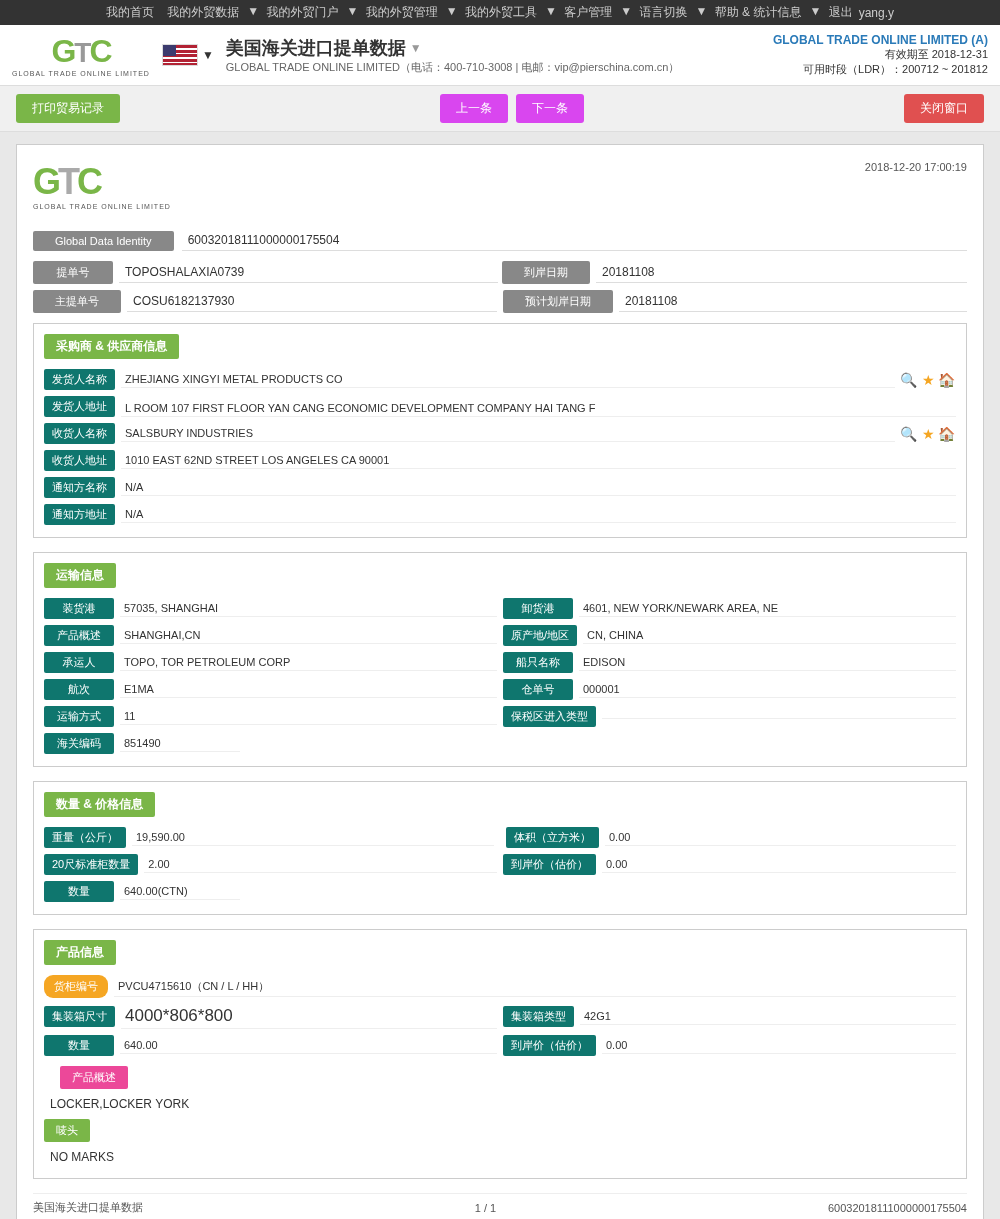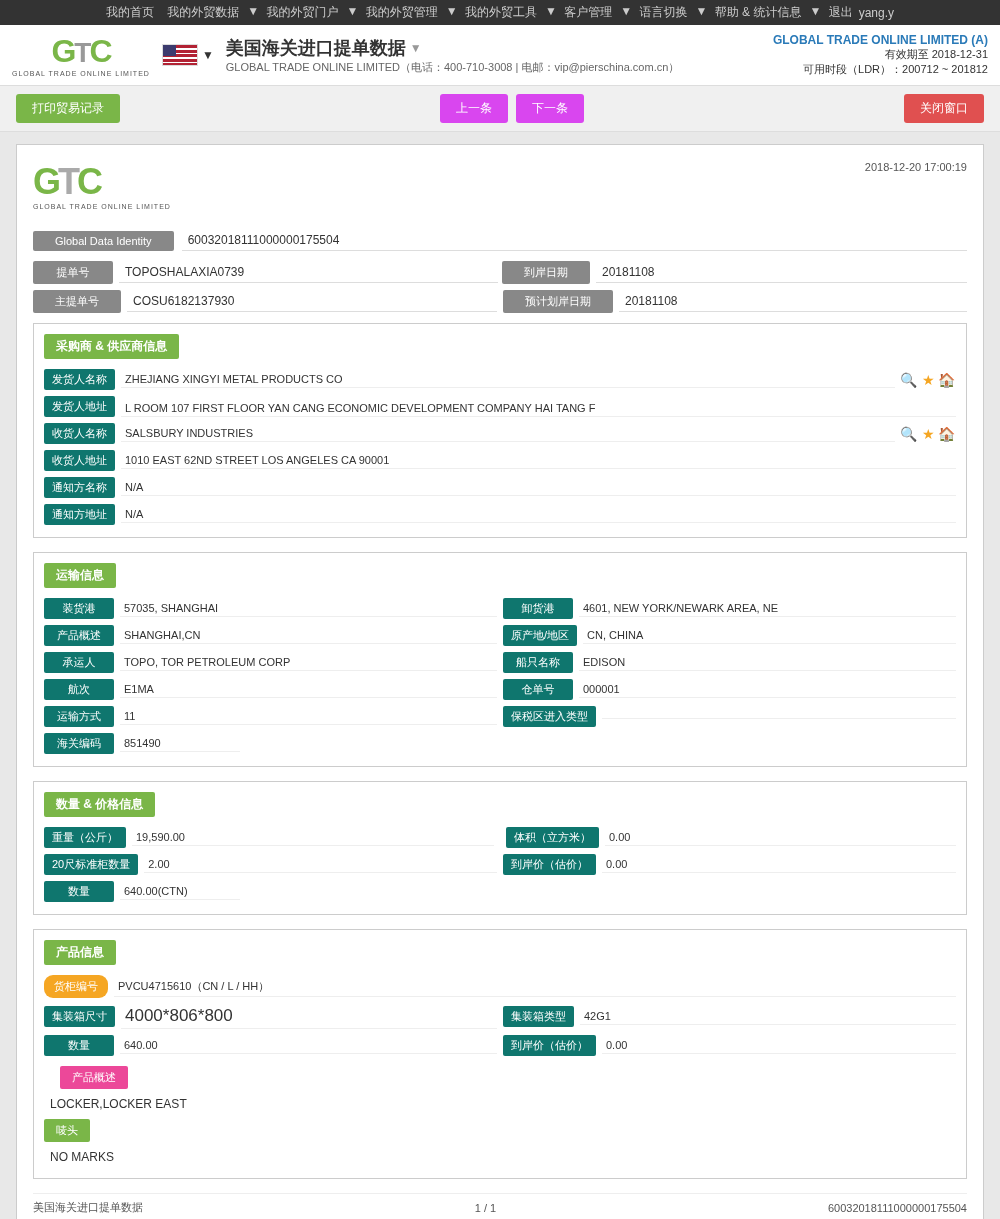--- a/index.html
+++ b/index.html
@@ -328,21 +328,21 @@
           <span style="flex:1;border-bottom:1px solid #eee;padding:2px 4px;font-size:11px;">640.00</span>
         </div>
         <div style="display:flex;align-items:center;gap:6px;">
           <span class="field-label-sm">到岸价（估价）</span>
           <span style="flex:1;border-bottom:1px solid #eee;padding:2px 4px;font-size:11px;">0.00</span>
         </div>
       </div>
       
       <div>
         <div style="background:#ec4899;color:#fff;padding:4px 12px;font-size:11px;display:inline-block;margin:4px 16px;border-radius:2px;">产品概述</div>
-        <div style="font-size:12px;color:#333;padding:4px 6px;">LOCKER,LOCKER EAST</div>
+        <div style="font-size:12px;color:#333;padding:4px 6px;">LOCKER,LOCKER YORK</div>
       </div>
       
       <div>
         <div style="background:#7ab648;color:#fff;padding:4px 12px;font-size:11px;display:inline-block;margin:4px 0;border-radius:2px;">唛头</div>
         <div style="font-size:12px;color:#333;padding:4px 6px;">NO MARKS</div>
       </div>
     </div>
 
     <div class="doc-footer">
       <span>美国海关进口提单数据</span>

